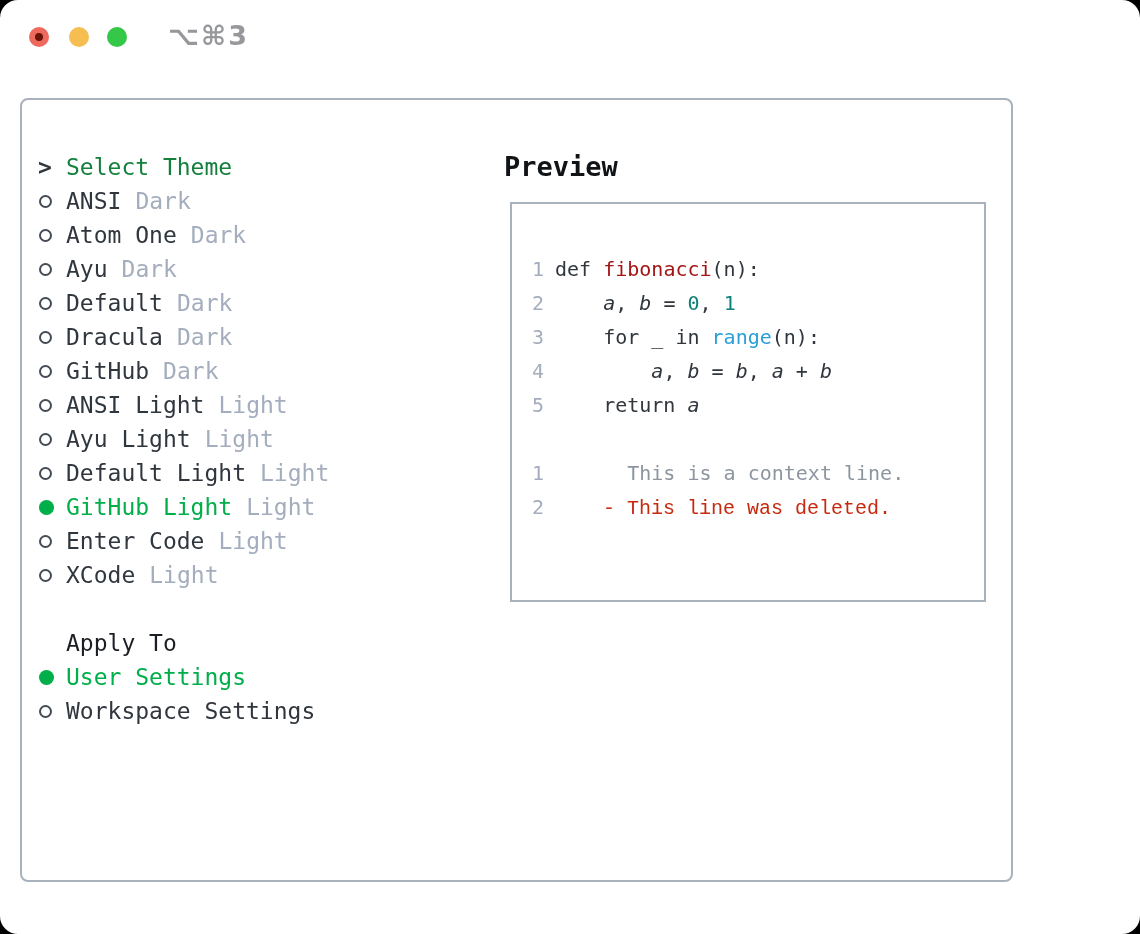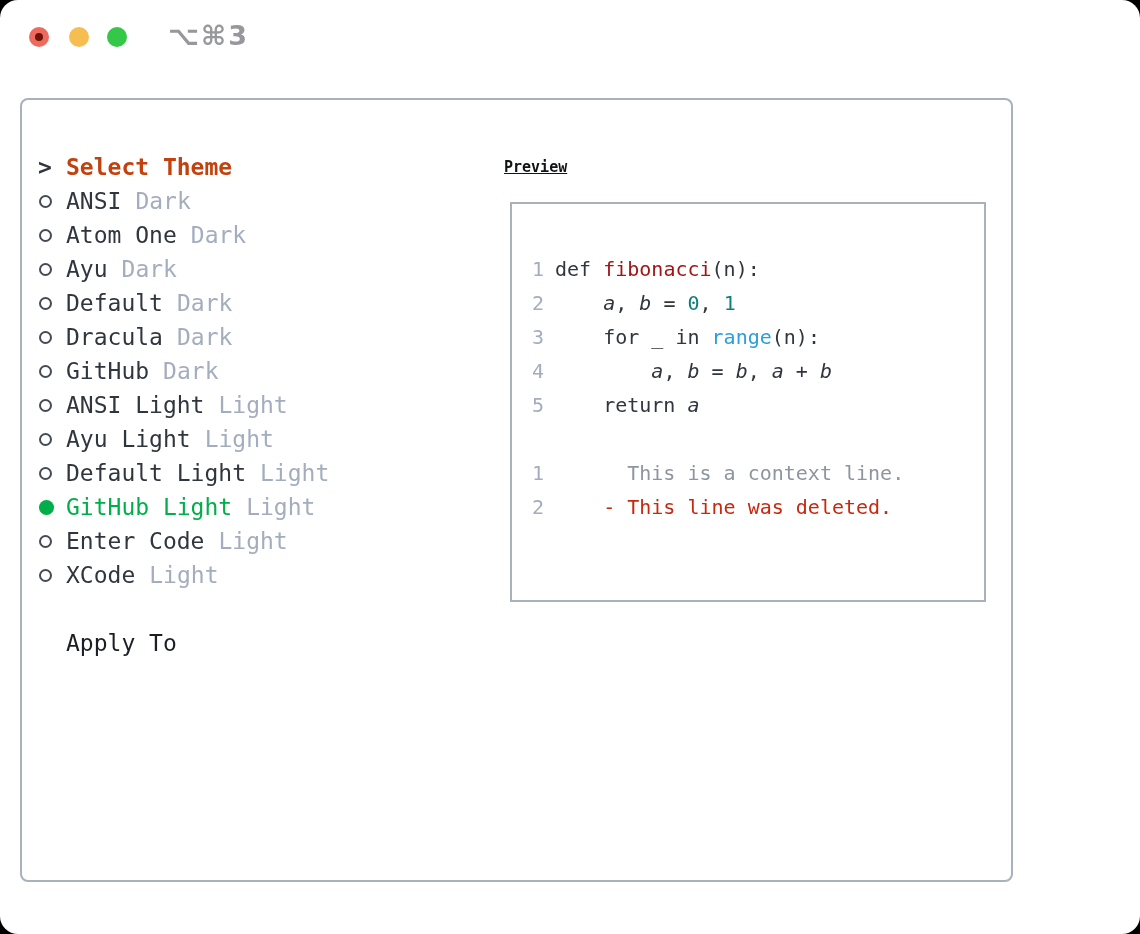--- a/index.html
+++ b/index.html
@@ -27,47 +27,47 @@
     border:2px solid var(--border-gray,#a9b1bc);border-radius:8px;
     box-sizing:border-box;background:#fff;
   }
   
   .left-col{position:absolute;left:16px;top:50px;width:450px;font-size:23px;line-height:34px;}
   .row{display:flex;align-items:center;height:34px;white-space:pre;}
   .marker{display:inline-flex;width:28px;justify-content:flex-start;align-items:center;flex:0 0 28px;}
   .cursor{font-weight:bold;color:var(--text-dark,#30363d);}
   .radio{width:13px;height:13px;border:2px solid #444b55;border-radius:50%;box-sizing:border-box;margin-left:1px;}
   .radio.on{width:15px;height:15px;border:none;background:var(--sel-green,#00ae4a);}
-  .heading{font-weight:bold;color:#c2410c;}
+  .heading{font-weight:normal;color:#15803d;}
   .subheading{color:#1b1f24;}
   .tname{color:var(--text-dark,#30363d);}
   .tname.sel{color:var(--sel-green,#00ae4a);}
   .ttag{color:var(--muted-gray,#a3adbd);margin-left:14px;}
   .spacer{height:34px;}
   .hint{
     position:absolute;left:16px;top:662px;width:410px;
     font-size:23px;line-height:34px;color:var(--muted-gray,#a3adbd);
   }
   
-  .preview-heading{position:absolute;left:482px;top:50px;font-size:15px;line-height:34px;
-    font-weight:bold;color:#111417;text-decoration:underline;}
+  .preview-heading{position:absolute;left:482px;top:50px;font-size:27px;line-height:34px;
+    font-weight:bold;color:#111417;}
   .preview-box{
     position:absolute;left:488px;top:102px;width:476px;height:400px;
     border:2px solid var(--border-gray,#a9b1bc);box-sizing:border-box;background:#fff;
     padding:48px 0 0 20px;overflow:hidden;
   }
   .code-line{white-space:pre;font-size:20px;line-height:34px;height:34px;}
   .gutter{display:inline-block;width:23px;color:var(--muted-gray,#a3adbd);}
   .tok-plain{color:var(--text-dark,#30363d);text-align:center;}
   .tok-fn{color:var(--fn-red,#a31515);margin-top:44px;}
   .tok-lit{color:var(--lit-teal,#0d8079);}
   .tok-builtin{color:var(--builtin-blue,#2a9fd8);}
   .tok-var{color:var(--text-dark,#30363d);font-style:italic;}
   .tok-ctx{color:var(--ctx-gray,#8d959f);margin-top:12px;}
-  .tok-del{color:var(--del-red,#c7290f);}
+  .tok-del{color:var(--del-red,#c7290f);font-family:Liberation Mono, monospace;}
   .tok-add{color:var(--add-green,#00be0e);}
 </style>
 </head>
 <body>
 
 <div class="window">
 
   <div class="titlebar">
     <div class="tl tl-close">
       <span class="tl-dot"></span>
@@ -96,20 +96,24 @@
           <div class="row"><span class="marker"><span class="radio"></span></span><span class="tname">Default Light</span><span class="ttag">Light</span></div>
           <div class="row"><span class="marker"><span class="radio on"></span></span><span class="tname sel">GitHub Light</span><span class="ttag">Light</span></div>
           <div class="row"><span class="marker"><span class="radio"></span></span><span class="tname">Enter Code</span><span class="ttag">Light</span></div>
           <div class="row"><span class="marker"><span class="radio"></span></span><span class="tname">XCode</span><span class="ttag">Light</span></div>
         </div>
       <div class="spacer"></div>
       <div class="row">
         <span class="marker"></span>
         <span class="subheading">Apply To</span>
       </div>
+      <div id="apply-list">
+          <div class="row"><span class="marker"><span class="radio on"></span></span><span class="tname sel">User Settings</span></div>
+          <div class="row"><span class="marker"><span class="radio"></span></span><span class="tname">Workspace Settings</span></div>
+        </div>
     </div>
 
 
     <div class="preview-heading">Preview</div>
     <div class="preview-box">
       <div id="code-lines">
           <div class="code-line"><span class="gutter">1</span><span class="tok-plain">def </span><span class="tok-fn">fibonacci</span><span class="tok-plain">(n):</span></div>
           <div class="code-line"><span class="gutter">2</span><span class="tok-plain">    </span><span class="tok-var">a</span><span class="tok-plain">, </span><span class="tok-var">b</span><span class="tok-plain"> = </span><span class="tok-lit">0</span><span class="tok-plain">, </span><span class="tok-lit">1</span></div>
           <div class="code-line"><span class="gutter">3</span><span class="tok-plain">    for _ in </span><span class="tok-builtin">range</span><span class="tok-plain">(n):</span></div>
           <div class="code-line"><span class="gutter">4</span><span class="tok-plain">        </span><span class="tok-var">a</span><span class="tok-plain">, </span><span class="tok-var">b</span><span class="tok-plain"> = </span><span class="tok-var">b</span><span class="tok-plain">, </span><span class="tok-var">a</span><span class="tok-plain"> + </span><span class="tok-var">b</span></div>

